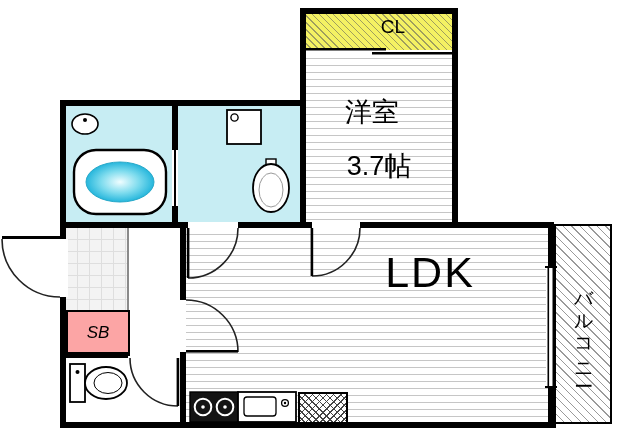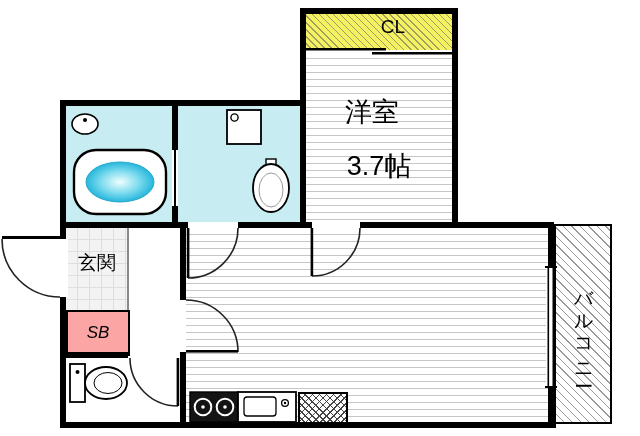--- a/index.html
+++ b/index.html
@@ -145,16 +145,16 @@
       <rect x="238" y="392" width="58" height="30" fill="#fff" stroke="#000" stroke-width="1.8"></rect>
       <rect x="244" y="397" width="32" height="19" rx="3" fill="#fff" stroke="#000" stroke-width="1.3"></rect>
       <circle cx="285" cy="403" r="3.4" fill="none" stroke="#000" stroke-width="1.3"></circle>
       <circle cx="285" cy="403" r="1.2" fill="#000"></circle>
     </g>
   </svg>
 
   <div class="lbl lbl-sm" style="left:306px;top:16px;width:174px;">CL</div>
   <div class="lbl lbl-md" style="left:306px;top:97px;width:132px;">洋室</div>
   <div class="lbl lbl-md" style="left:306px;top:129px;width:146px;margin-top:22px;">3.7帖</div>
-  <div class="lbl lbl-sm" style="left:66px;top:252px;width:62px;">玄関</div>
+  <div class="lbl lbl-lg" style="left:270px;top:248px;width:320px;">LDK</div>
   <div class="lbl lbl-sm lbl-vert" style="left:573px;top:258px;height:140px;">バルコニー</div>
 
 </div>
 
 </body></html>

